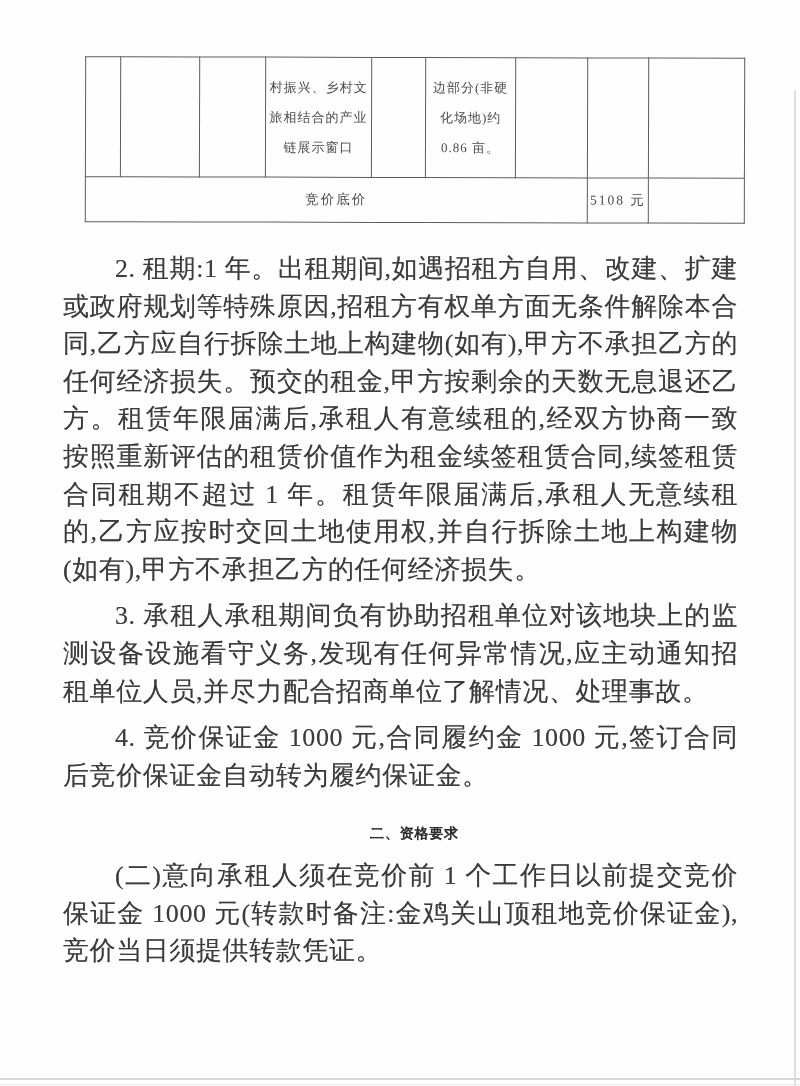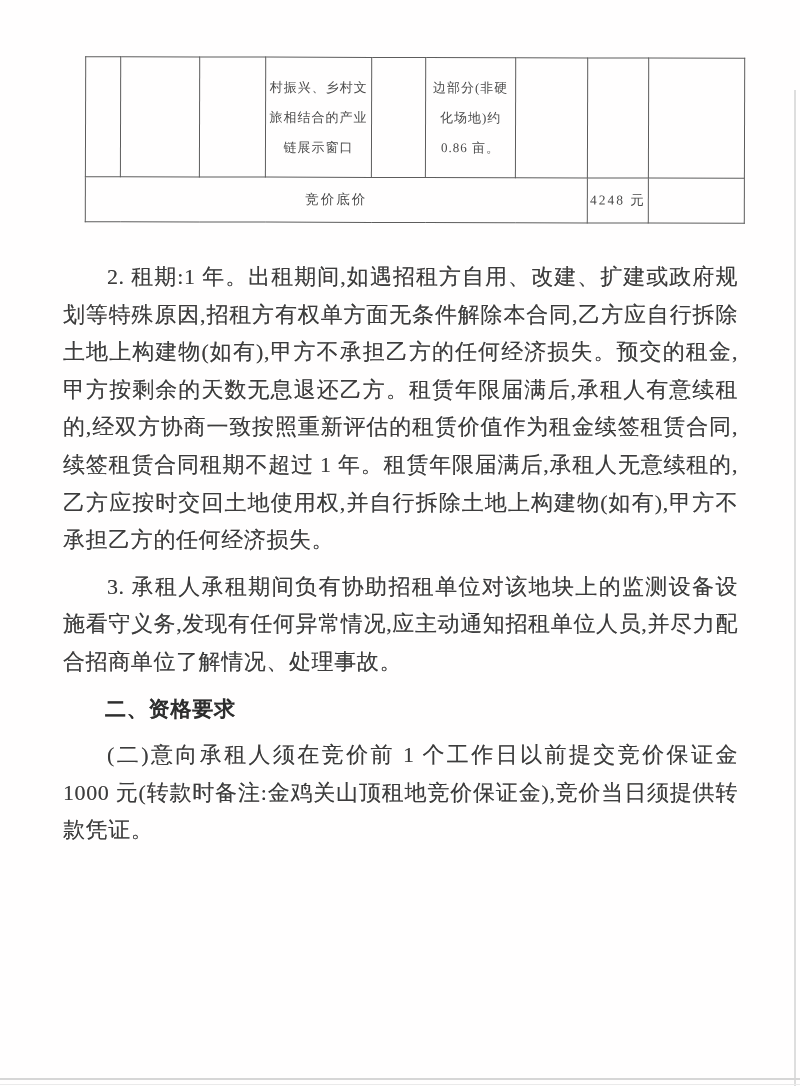--- a/index.html
+++ b/index.html
@@ -50,35 +50,36 @@
   
   .body-text {
     position: absolute;
     left: 63px;
     top: 250px;
     width: 675px;
     color: #3c3c3c;
     text-shadow: 0 0 0.5px rgba(70,70,70,0.55);
   }
   .para {
-    font-size: 22px;
+    font-size: 26px;
     line-height: 37.6px;
-    margin: 8px 0 9px 0;
+    margin: 0 0 9px 0;
     text-indent: 2em;
     text-align: justify;
     letter-spacing: 0.6px;
   }
   .heading {
-    font-size: 21px;
+    font-size: 14px;
     line-height: 37.6px;
     font-weight: bold;
     color: #2d2d2d;
-    margin: 10px 0 4px 0;
+    margin: 21px 0 4px 0;
     text-indent: 2em;
     letter-spacing: 0.8px;
+    text-align: center;
   }
 
   
   .scan-edge-right {
     position: absolute;
     left: 794px; top: 90px;
     width: 2px; height: 996px;
     background: #dedede;
   }
   .scan-edge-bottom {
@@ -122,29 +123,30 @@
       <td></td>
       <td>边部分(非硬
 化场地)约
 0.86 亩。</td>
       <td></td>
       <td></td>
       <td></td>
     </tr>
     <tr class="row-short">
       <td colspan="7">竞价底价</td>
-      <td>4248 元</td>
+      <td>5108 元</td>
       <td></td>
     </tr>
   </tbody>
     </table>
 
   <div class="body-text">
     <p class="para">2. 租期:1 年。出租期间,如遇招租方自用、改建、扩建或政府规划等特殊原因,招租方有权单方面无条件解除本合同,乙方应自行拆除土地上构建物(如有),甲方不承担乙方的任何经济损失。预交的租金,甲方按剩余的天数无息退还乙方。租赁年限届满后,承租人有意续租的,经双方协商一致按照重新评估的租赁价值作为租金续签租赁合同,续签租赁合同租期不超过 1 年。租赁年限届满后,承租人无意续租的,乙方应按时交回土地使用权,并自行拆除土地上构建物(如有),甲方不承担乙方的任何经济损失。</p>
     <p class="para">3. 承租人承租期间负有协助招租单位对该地块上的监测设备设施看守义务,发现有任何异常情况,应主动通知招租单位人员,并尽力配合招商单位了解情况、处理事故。</p>
+    <p class="para">4. 竞价保证金 1000 元,合同履约金 1000 元,签订合同后竞价保证金自动转为履约保证金。</p>
     <h3 class="heading">二、资格要求</h3>
     <p class="para">(二)意向承租人须在竞价前 1 个工作日以前提交竞价保证金 1000 元(转款时备注:金鸡关山顶租地竞价保证金),竞价当日须提供转款凭证。</p>
   </div>
 
   <div class="scan-edge-right"></div>
   <div class="scan-edge-bottom"></div>
   <div class="scan-edge-bottom-2"></div>
 
 </div>
 

